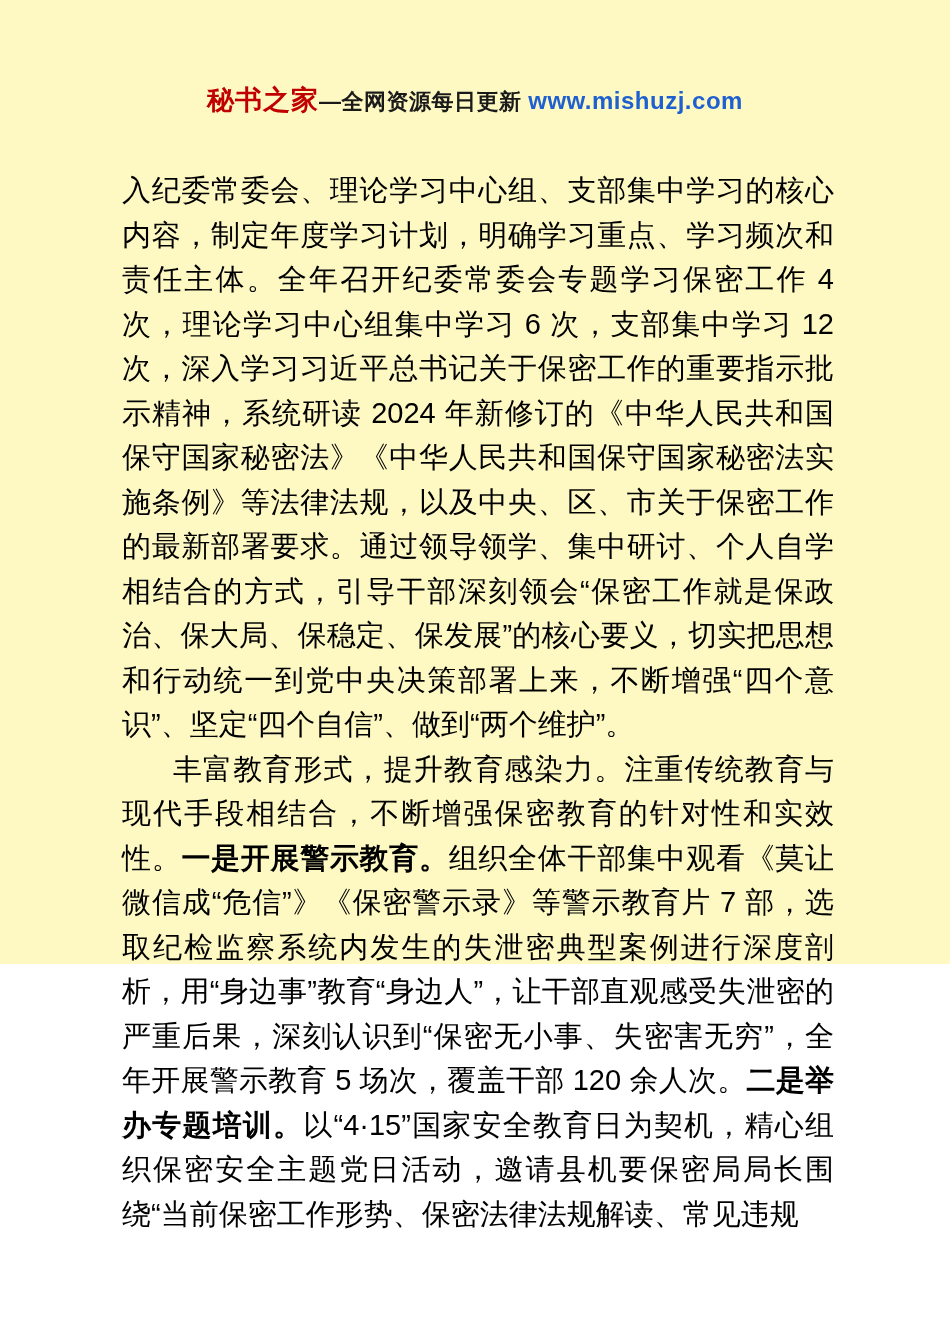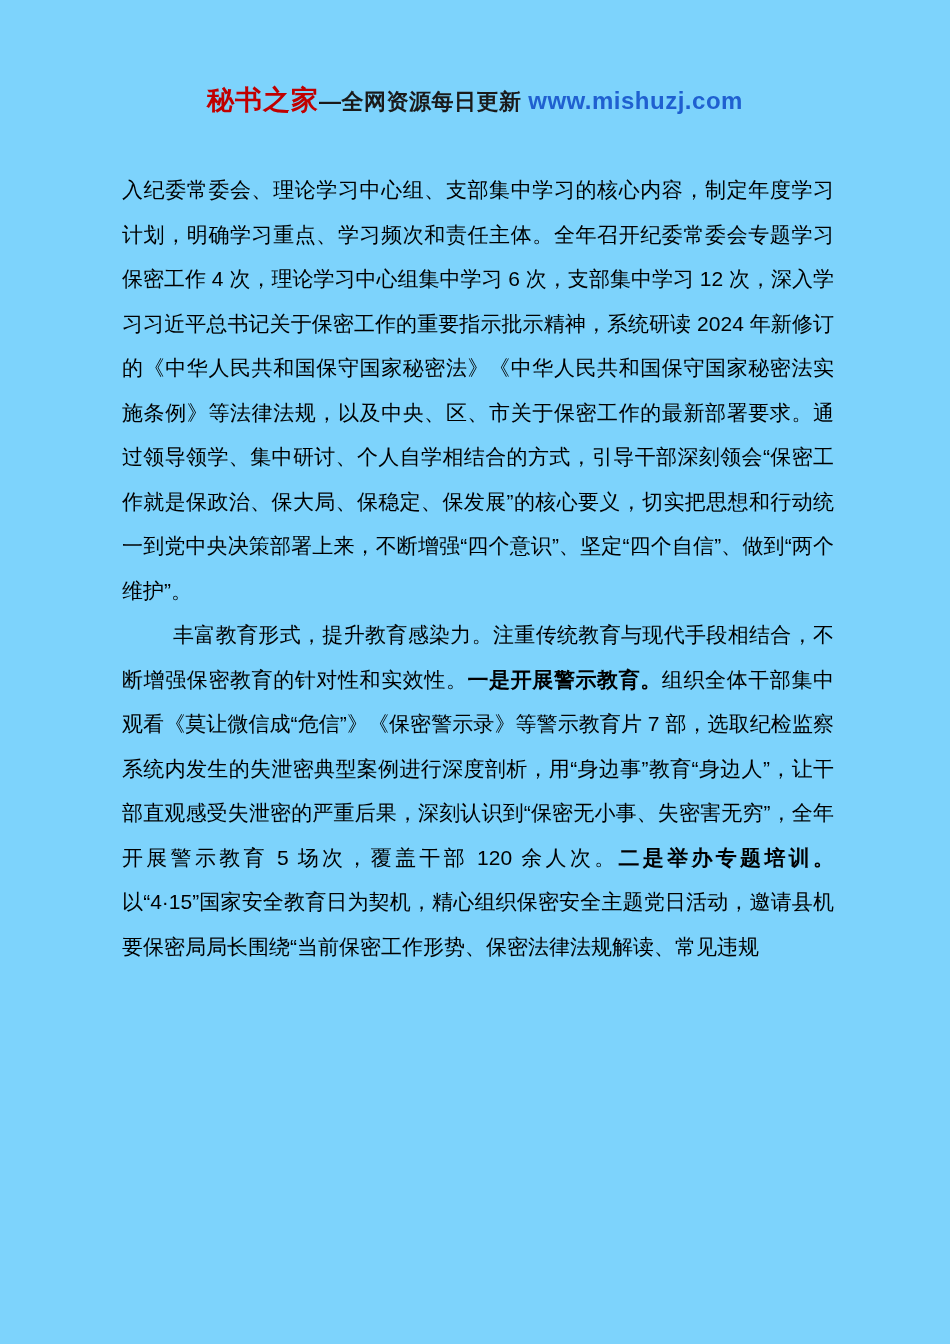--- a/index.html
+++ b/index.html
@@ -9,22 +9,22 @@
   }
   body {
     width: 950px;
     height: 1344px;
     font-family: "Liberation Sans", "DejaVu Sans", sans-serif;
     overflow: hidden;
   }
   .page {
     position: relative;
     width: 950px;
-    height: 1344px;
-    background: #7dd3fc;
+    height: 964px;
+    background: #fef9c3;
     box-sizing: border-box;
   }
   .header-band {
     position: absolute;
     top: 82px;
     left: 0;
     width: 950px;
     text-align: center;
     white-space: nowrap;
   }
@@ -44,21 +44,21 @@
     font-size: 24px;
     font-weight: bold;
     color: #1f60d0;
     letter-spacing: 0.5px;
   }
   .body-text {
     position: absolute;
     top: 168px;
     left: 122px;
     width: 712px;
-    font-size: 21px;
+    font-size: 29px;
     line-height: 44.5px;
     color: #000000;
     text-align: justify;
     text-justify: inter-ideograph;
     font-family: "Liberation Sans", "DejaVu Sans", sans-serif;
   }
   .body-text p {
     margin: 0;
     padding: 0;
   }

